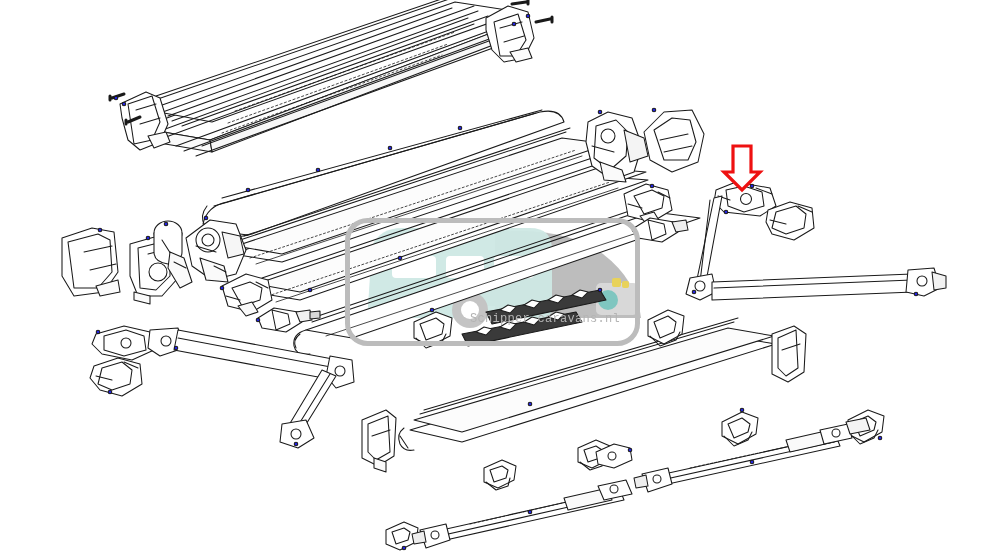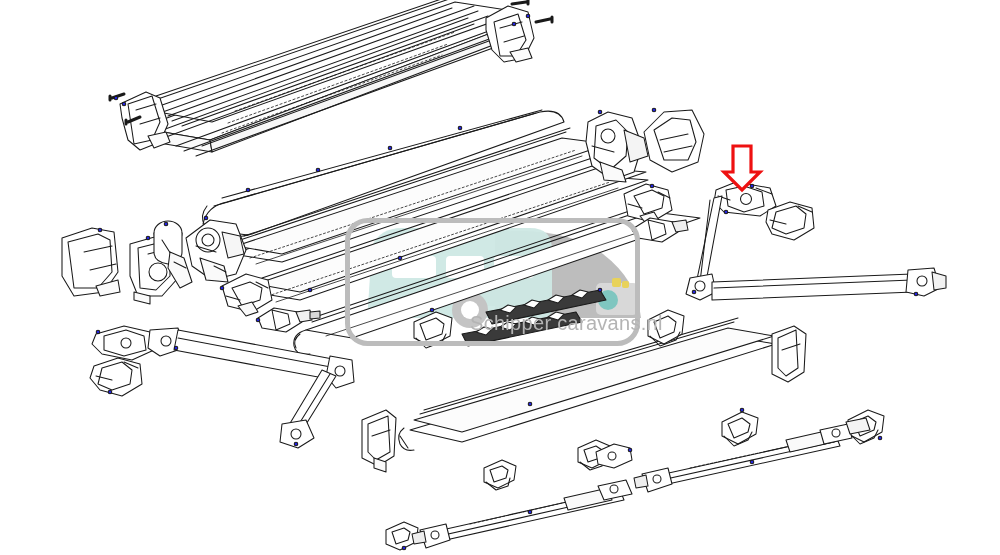--- a/index.html
+++ b/index.html
@@ -16,22 +16,22 @@
      letter-spacing:1px;transform:scaleX(1.06);transform-origin:left top;
      -webkit-font-smoothing:none;
   }
   #brand .reg{font-size:9px;line-height:9px;color:#111;margin-left:2px;margin-top:2px;}
   #brand .underbar{
      position:absolute;right:12px;top:26px;width:30px;height:7px;
      background:linear-gradient(90deg,#1b1b6e 0 30%,#8a1111 30% 62%,#c98a12 62% 100%);
      opacity:.92;
   }
   #wm-text{position:absolute;left:470px;top:312px;width:180px;
-           font-size:20px;color:#b4b4b4;letter-spacing:.3px;white-space:nowrap;
-           font-family:Liberation Sans, sans-serif;}
+           font-size:12px;color:#b4b4b4;letter-spacing:.3px;white-space:nowrap;
+           font-family:Liberation Mono, monospace;}
 </style>
 </head>
 <body>
 
 <div id="stage">
 
   <svg id="diagram" viewBox="0 0 1000 555">
     <defs>
       <g id="nodedot">
           <circle r="1.8" fill="#2222dd"></circle>

